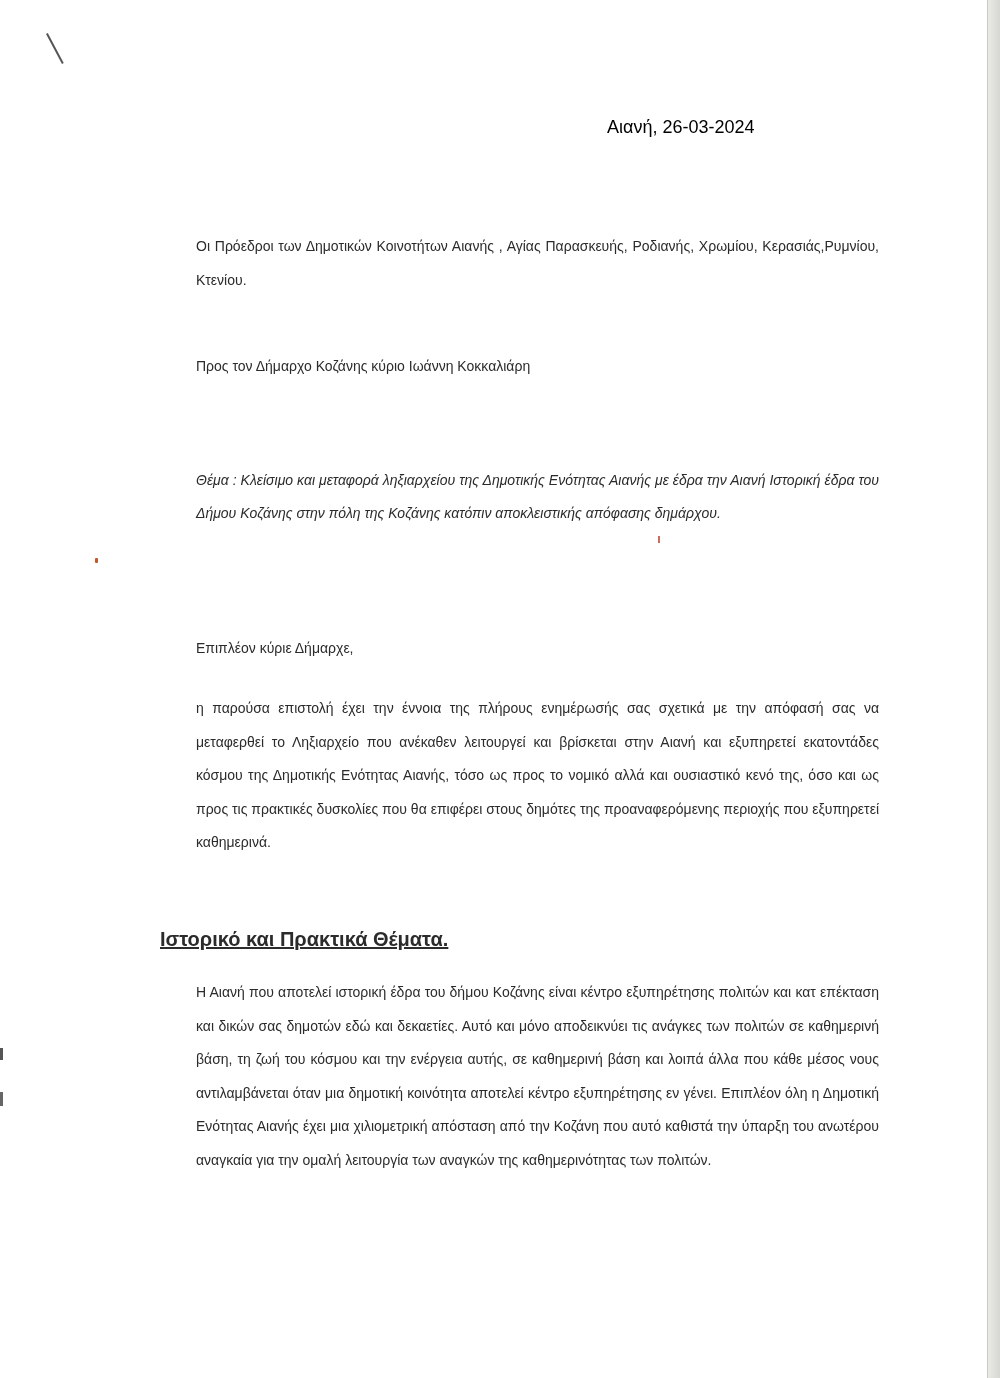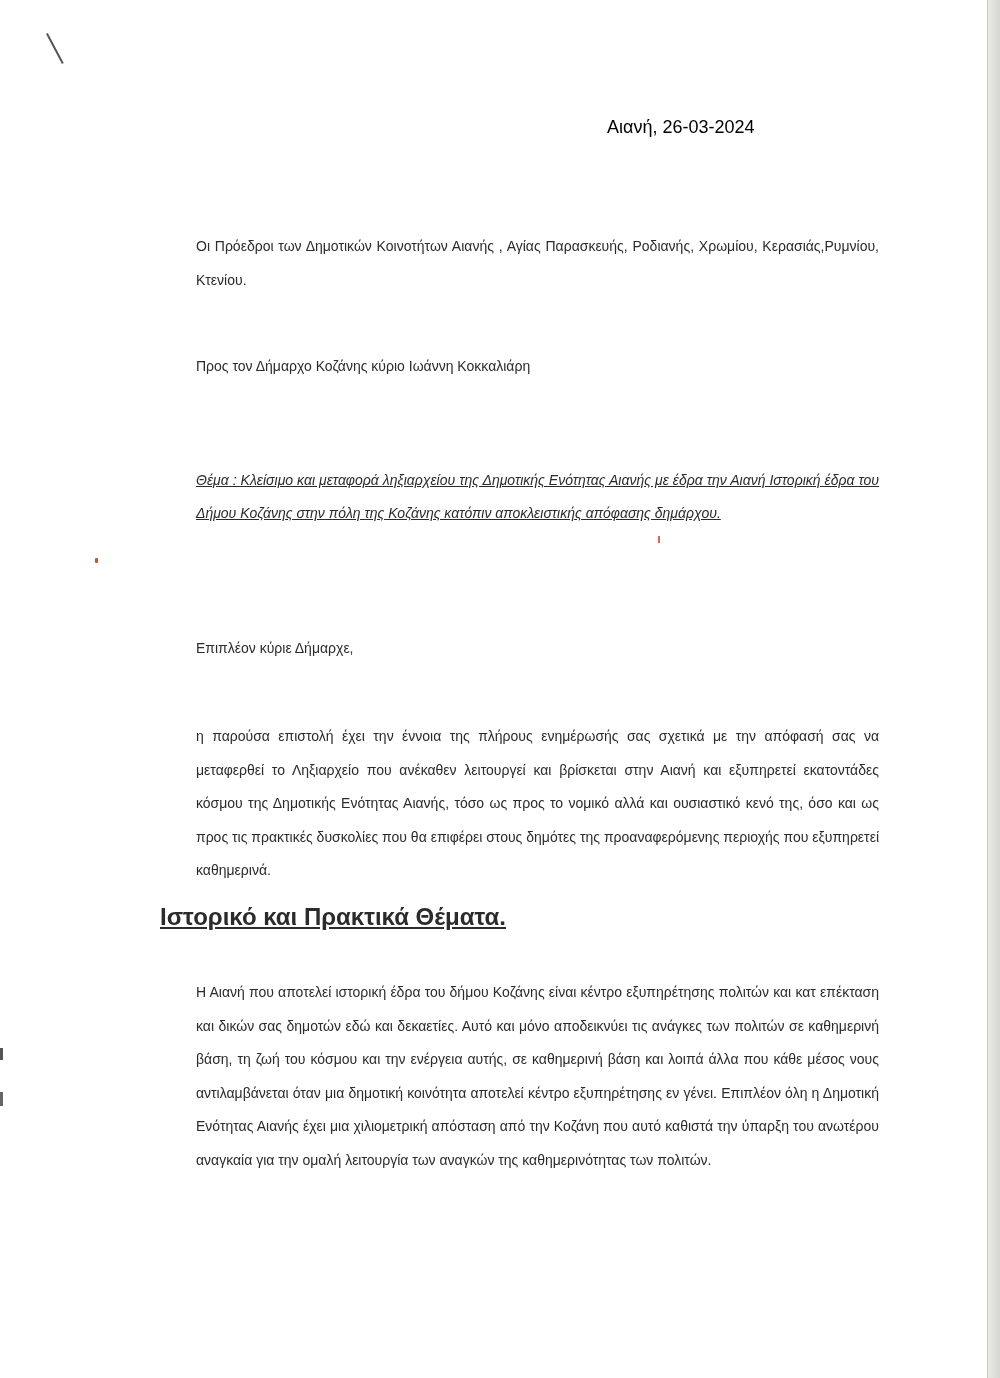--- a/index.html
+++ b/index.html
@@ -30,26 +30,26 @@
   .date {
     position: absolute; left: 607px; top: 117px; font-size: 18px; color: #000000;
   }
   .para {
     position: absolute; left: 160px; width: 683px; font-size: 14px;
     line-height: 33.5px; text-align: justify; text-align-last: left; margin-left: 36px;
   }
   .senders { top: 230px; }
   .recipient { top: 350px; }
   .subject {
-    top: 464px; font-style: italic; text-decoration: underline; line-height: 33px;
+    top: 464px; font-style: italic; line-height: 33px;
   }
   .salutation { top: 632px; }
-  .body1 { top: 720px; }
+  .body1 { top: 692px; }
   .heading {
-    position: absolute; left: 160px; top: 903px; font-size: 24px; font-weight: bold;
+    position: absolute; left: 160px; top: 928px; font-size: 20px; font-weight: bold;
     text-decoration: underline;
   }
   .body2 { top: 976px; }
 </style>
 </head>
 <body>
 
 <div class="edge-right"></div>
 <div class="edge-left-mark"></div>
 <div class="edge-left-mark2"></div>

